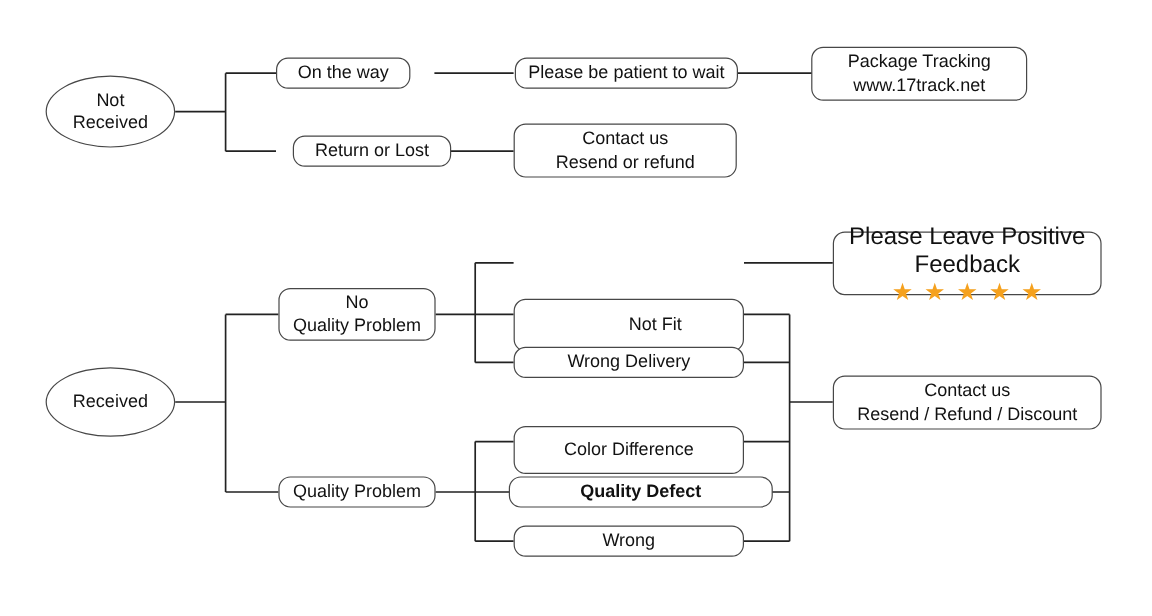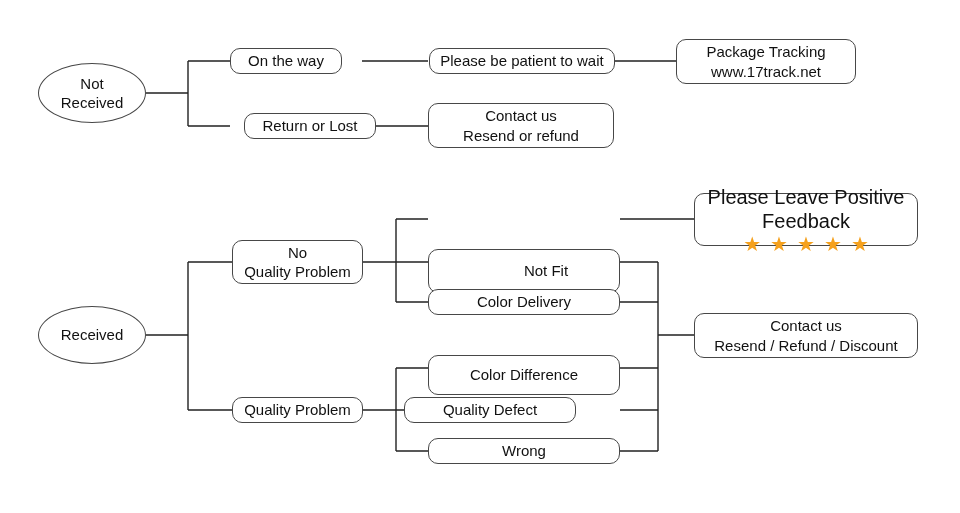--- a/index.html
+++ b/index.html
@@ -47,21 +47,21 @@
   .n-return-or-lost { left: 230px; top: 113px; width: 132px; height: 26px; margin-left: 14px; }
   .n-please-wait    { left: 429px; top: 48px;  width: 186px; height: 26px; }
   .n-package-tracking { left: 676px; top: 39px; width: 180px; height: 45px; }
   .n-contact-resend { left: 428px; top: 103px; width: 186px; height: 45px; }
   .n-no-quality     { left: 232px; top: 240px; width: 131px; height: 44px; }
   .n-quality-problem{ left: 232px; top: 397px; width: 131px; height: 26px; }
   .n-satisfy        { left: 428px; top: 206px; width: 192px; height: 26px; }
   .n-not-fit        { left: 428px; top: 249px; width: 192px; height: 44px; padding-left: 44px; }
   .n-wrong-delivery { left: 428px; top: 289px; width: 192px; height: 26px; }
   .n-color-diff     { left: 428px; top: 355px; width: 192px; height: 40px; }
-  .n-quality-defect { left: 404px; top: 397px; width: 172px; height: 26px; }
+  .n-quality-defect { left: 424px; top: 397px; width: 220px; height: 26px; font-weight: bold; }
   .n-damage         { left: 428px; top: 438px; width: 192px; height: 26px; }
   .n-feedback       { left: 694px; top: 193px; width: 224px; height: 53px; }
   .n-contact-discount { left: 694px; top: 313px; width: 224px; height: 45px; }
 
   .n-feedback .fb-label {
     font-size: 20px;
     line-height: 1.2;
   }
   .star-row {
     font-size: 20px;
@@ -126,21 +126,21 @@
   <div class="node box n-quality-problem">
     <span>Quality Problem</span>
   </div>
 
 
   <div class="node box n-not-fit">
     <span>Not Fit</span>
   </div>
 
   <div class="node box n-wrong-delivery">
-    <span>Color Delivery</span>
+    <span>Wrong Delivery</span>
   </div>
 
   <div class="node box n-color-diff">
     <span>Color Difference</span>
   </div>
 
   <div class="node box n-quality-defect">
     <span>Quality Defect</span>
   </div>
 

